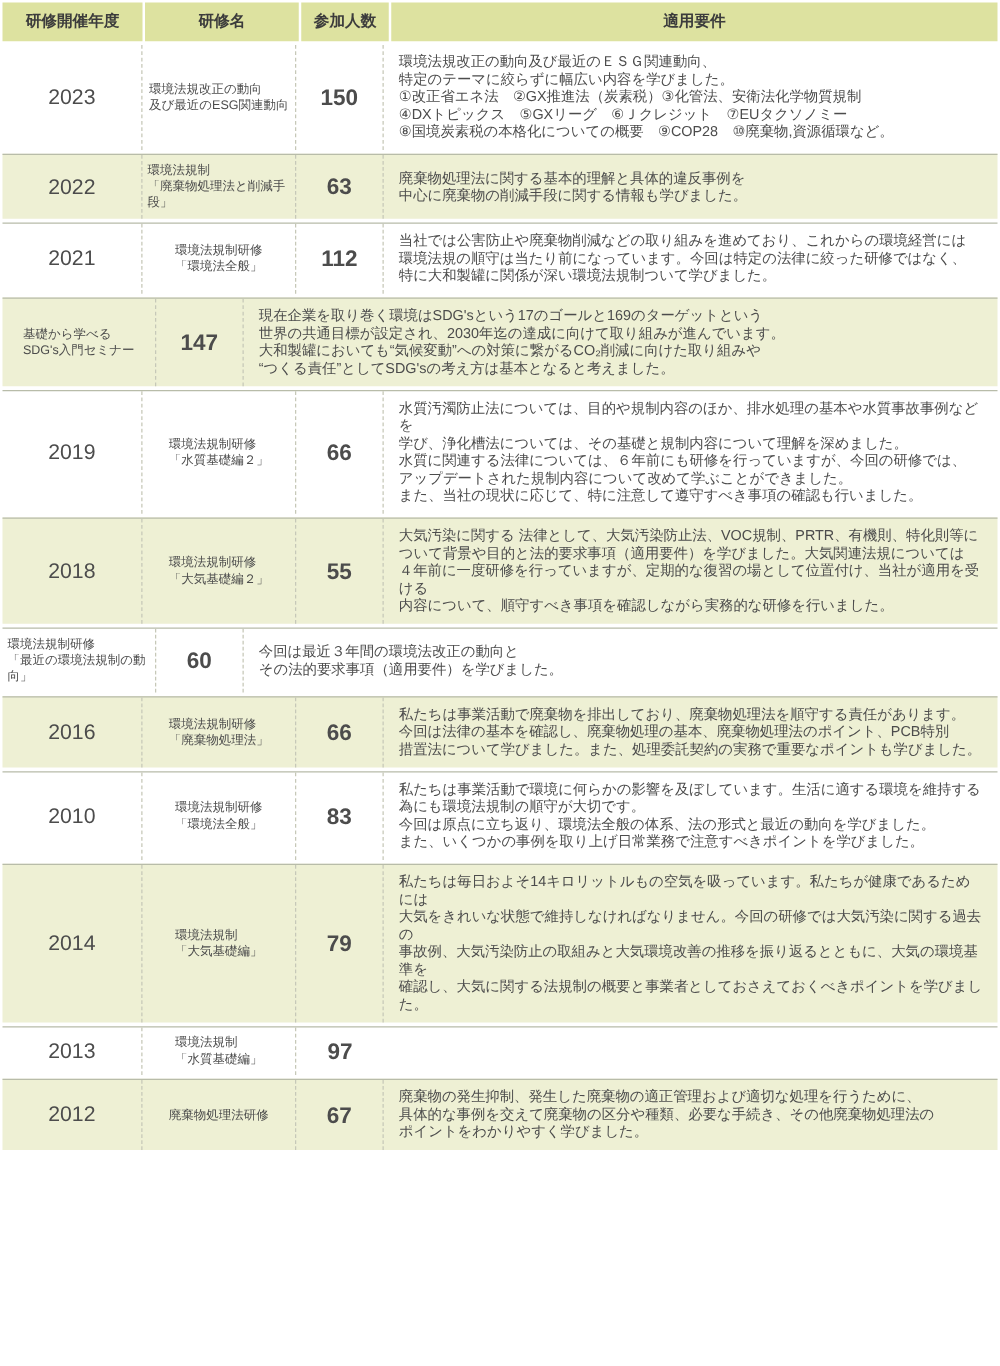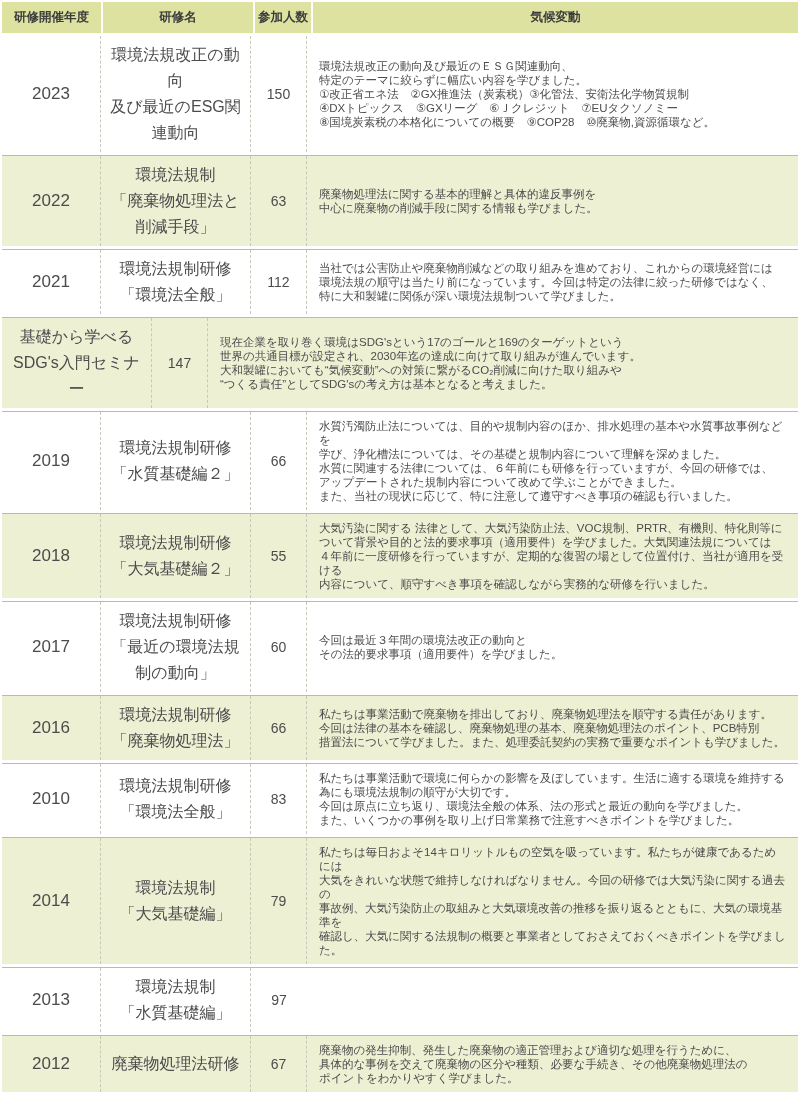--- a/index.html
+++ b/index.html
@@ -18,50 +18,50 @@
     font-family:"Liberation Sans","DejaVu Sans",sans-serif;
     color:var(--text);
   }
   .table{padding:2px 2px 0 2px;}
   .thead{display:flex;gap:2px;}
   .th{
     background:var(--header-bg);color:var(--header-text);
     font-weight:bold;font-size:12.5px;height:31px;
     display:flex;align-items:center;justify-content:center;
   }
-  .c-year{width:99px;flex:none;}
-  .c-name{width:150px;flex:none;}
-  .c-count{width:56px;flex:none;}
+  .c-year{width:112px;flex:none;}
+  .c-name{width:123px;flex:none;}
+  .c-count{width:70px;flex:none;}
   .c-content{flex:1;min-width:0;}
   .tbody .row{display:flex;margin-top:3px;background:var(--row-bg);}
   .tbody .row + .row{border-top:1px solid var(--row-border);}
   .tbody .row:nth-child(even){background:var(--row-alt-bg);}
   .cell{display:flex;align-items:center;justify-content:center;}
   .cell:not(:last-child){border-right:1px dashed var(--column-divider);}
   .cell-year{font-size:17px;}
   .cell-name{
-    font-size:16px;line-height:26px;text-align:center;
+    font-size:10px;line-height:13px;text-align:left;
     white-space:pre-line;padding:6px 4px;
   }
-  .cell-count{font-size:14px;}
+  .cell-count{font-size:18px;font-weight:bold;}
   .cell-content{
     justify-content:flex-start;text-align:left;
     font-size:11.5px;line-height:14px;white-space:pre-line;
     padding:7px 12px;
   }
 </style>
 </head>
 <body>
 
 <div class="table">
   <div class="thead">
     <div class="th c-year">研修開催年度</div>
     <div class="th c-name">研修名</div>
     <div class="th c-count">参加人数</div>
-    <div class="th c-content">気候変動</div>
+    <div class="th c-content">適用要件</div>
   </div>
 
   <div class="tbody">
     <div class="row">
       <div class="cell cell-year c-year">2023</div>
       <div class="cell cell-name c-name">環境法規改正の動向
 及び最近のESG関連動向</div>
       <div class="cell cell-count c-count">150</div>
       <div class="cell cell-content c-content">環境法規改正の動向及び最近のＥＳＧ関連動向、
 特定のテーマに絞らずに幅広い内容を学びました。
@@ -110,21 +110,20 @@
       <div class="cell cell-year c-year">2018</div>
       <div class="cell cell-name c-name">環境法規制研修
 「大気基礎編２」</div>
       <div class="cell cell-count c-count">55</div>
       <div class="cell cell-content c-content">大気汚染に関する 法律として、大気汚染防止法、VOC規制、PRTR、有機則、特化則等に
 ついて背景や目的と法的要求事項（適用要件）を学びました。大気関連法規については
 ４年前に一度研修を行っていますが、定期的な復習の場として位置付け、当社が適用を受ける
 内容について、順守すべき事項を確認しながら実務的な研修を行いました。</div>
     </div>
     <div class="row">
-      <div class="cell cell-year c-year">2017</div>
       <div class="cell cell-name c-name">環境法規制研修
 「最近の環境法規制の動向」</div>
       <div class="cell cell-count c-count">60</div>
       <div class="cell cell-content c-content">今回は最近３年間の環境法改正の動向と
 その法的要求事項（適用要件）を学びました。</div>
     </div>
     <div class="row">
       <div class="cell cell-year c-year">2016</div>
       <div class="cell cell-name c-name">環境法規制研修
 「廃棄物処理法」</div>

